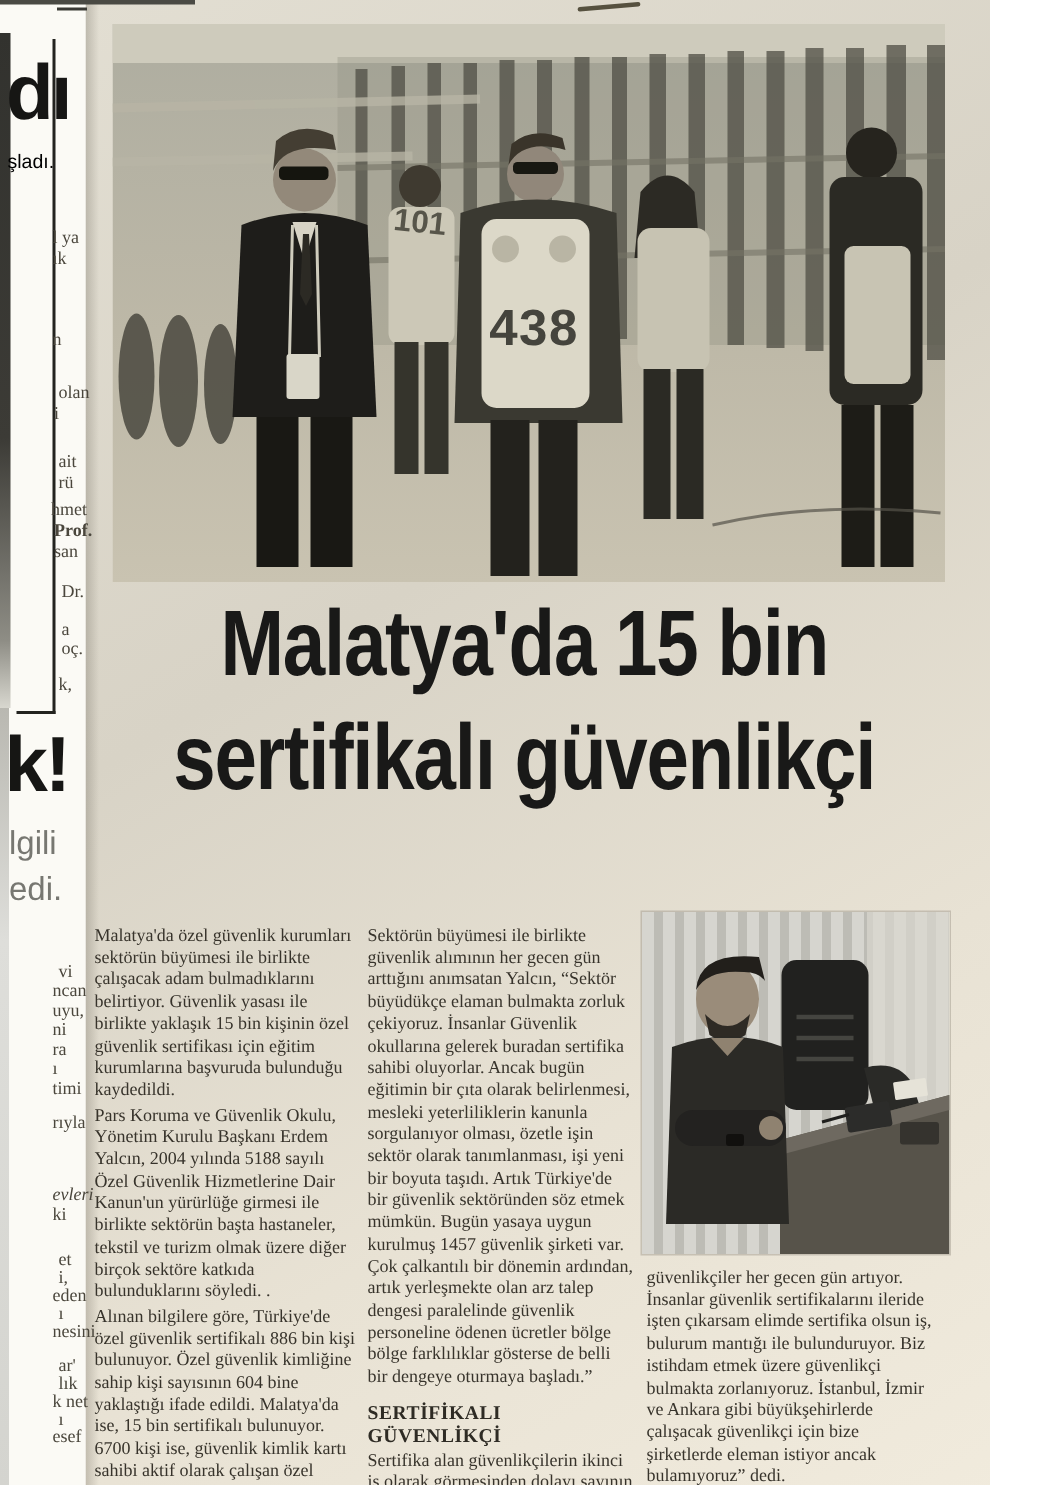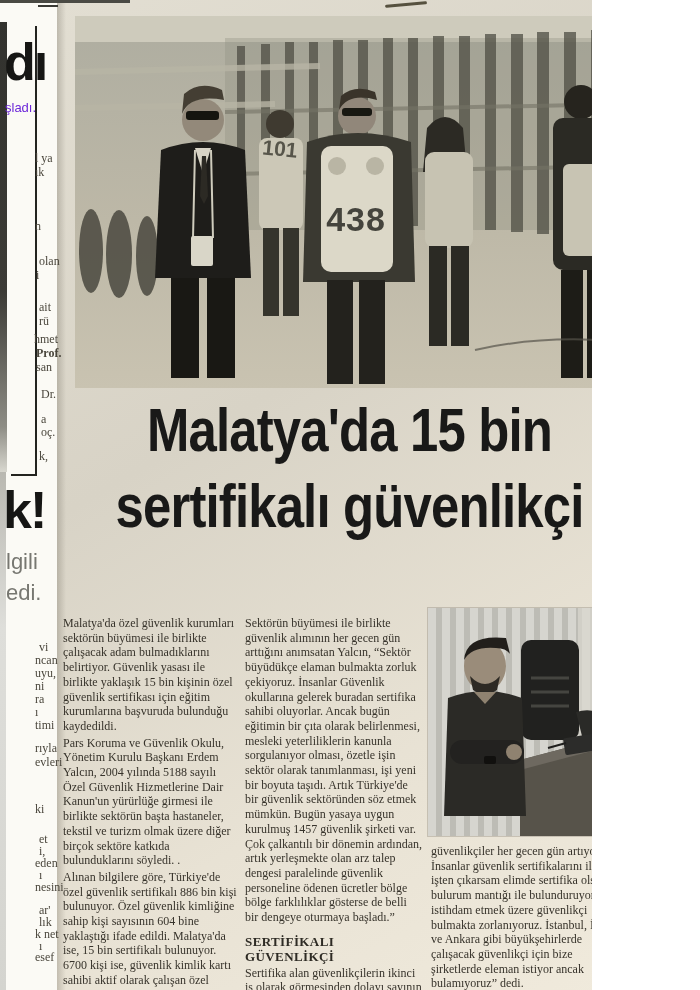--- a/index.html
+++ b/index.html
@@ -1,33 +1,33 @@
 <!DOCTYPE html>
 <html><head>
 <meta charset="utf-8">
 <style>
   html,body { margin:0; padding:0; background:#ffffff; }
   #scan {
-    position:relative; width:592px; height:990px; overflow:hidden;
+    position:relative; width:660px; height:990px; overflow:hidden;
     background:#fbfaf6;
     font-family:"Liberation Serif", serif;
   }
   
   .left-strip { position:absolute; left:0; top:0; width:57px; height:990px; background:#fbfaf5; z-index:3; }
   .edge-left-dark { position:absolute; left:0; top:22px; width:7px; height:450px;
     background:linear-gradient(#32322e 0%, #3c3b36 60%, #8e8d85 90%, #d8d7cf 100%); }
   .edge-left-light { position:absolute; left:0; top:472px; width:6px; height:518px;
     background:linear-gradient(#b9b8b1, #dededa 30%, #d4d4cf); }
   .edge-top-dark { position:absolute; left:0; top:0; width:130px; height:3px; background:#4a4a44; z-index:5;}
   .adj-box-right  { position:absolute; left:35px; top:26px; width:2px; height:450px; background:#23231f; }
   .adj-box-bottom { position:absolute; left:11px; top:474px; width:26px; height:2px; background:#23231f; }
   .adj-box-tick   { position:absolute; left:38px; top:5px;  width:20px; height:2px; background:#3a3a35; }
   .frag { position:absolute; white-space:nowrap; color:#4a463c; }
   .frag.serif    { font:12px/12px "Liberation Serif", serif;padding-left:28px; }
-  .frag.sub      { font:13px/13px "Liberation Sans", sans-serif; color:#6d28d9; }
+  .frag.sub      { font:13px/13px "Liberation Sans", sans-serif; color:#000000; }
   .frag.gray-big { font:22px/22px "Liberation Sans", sans-serif; color:#777771; }
   .frag.big      { font:900 52px/52px "Liberation Sans", sans-serif; color:#161614; letter-spacing:-2px; }
   
   .page { position:absolute; left:57px; top:0; width:643px; height:990px;
     background:linear-gradient(150deg,#e2ded2 0%, #d9d4c7 38%, #e7e1d3 70%, #f0ead c 100%);
     background:linear-gradient(150deg,#e2ded2 0%, #d8d3c6 38%, #e8e2d4 70%, #f1ebdd 100%);
   }
   .page-left-shadow { position:absolute; left:0; top:0; width:9px; height:990px;
     background:linear-gradient(to right, rgba(95,90,78,.28), rgba(95,90,78,0)); }
   .page-right-fold { position:absolute; right:18px; top:0; width:16px; height:990px;
@@ -92,21 +92,21 @@
         <span class="frag gray-big" style="top: 551px; left: 6px;">lgili</span>
         <span class="frag gray-big" style="top: 582px; left: 6px;">edi.</span>
         <span class="frag serif" style="top: 641px; left: 11px;">vi</span>
         <span class="frag serif" style="top: 654px; left: 7px;">ncan</span>
         <span class="frag serif" style="top: 667px; left: 7px;">uyu,</span>
         <span class="frag serif" style="top: 680px; left: 7px;">ni</span>
         <span class="frag serif" style="top: 693px; left: 7px;">ra</span>
         <span class="frag serif" style="top: 706px; left: 7px;">ı</span>
         <span class="frag serif" style="top: 719px; left: 7px;">timi</span>
         <span class="frag serif" style="top: 742px; left: 7px;">rıyla</span>
-        <span class="frag serif" style="top: 756px; left: 7px;">evleri</span>
+        <span class="frag serif" style="top: 790px; left: 7px; font-style: italic;">evleri</span>
         <span class="frag serif" style="top: 803px; left: 7px;">ki</span>
         <span class="frag serif" style="top: 833px; left: 11px;">et</span>
         <span class="frag serif" style="top: 845px; left: 11px;">i,</span>
         <span class="frag serif" style="top: 857px; left: 7px;">eden</span>
         <span class="frag serif" style="top: 869px; left: 11px;">ı</span>
         <span class="frag serif" style="top: 881px; left: 7px;">nesini</span>
         <span class="frag serif" style="top: 904px; left: 11px;">ar'</span>
         <span class="frag serif" style="top: 916px; left: 11px;">lık</span>
         <span class="frag serif" style="top: 928px; left: 7px;">k net</span>
         <span class="frag serif" style="top: 940px; left: 11px;">ı</span>

